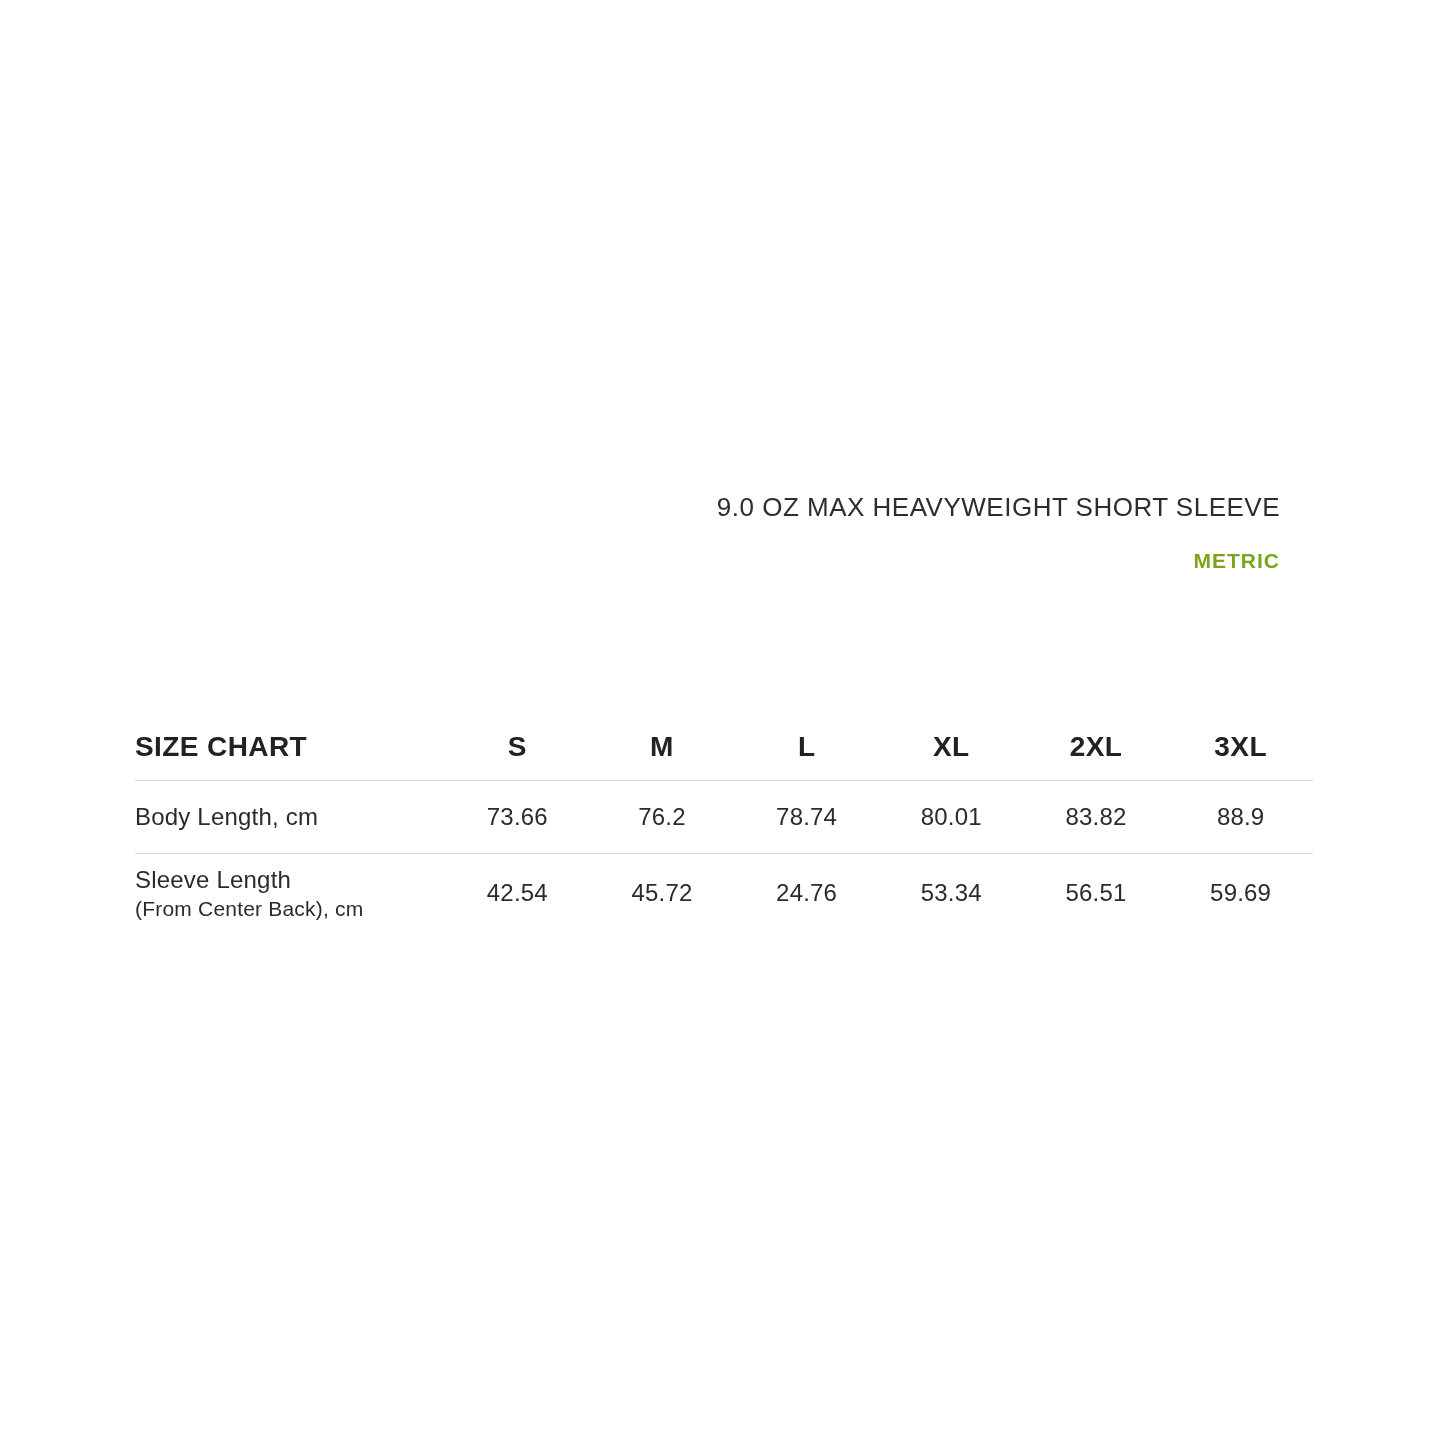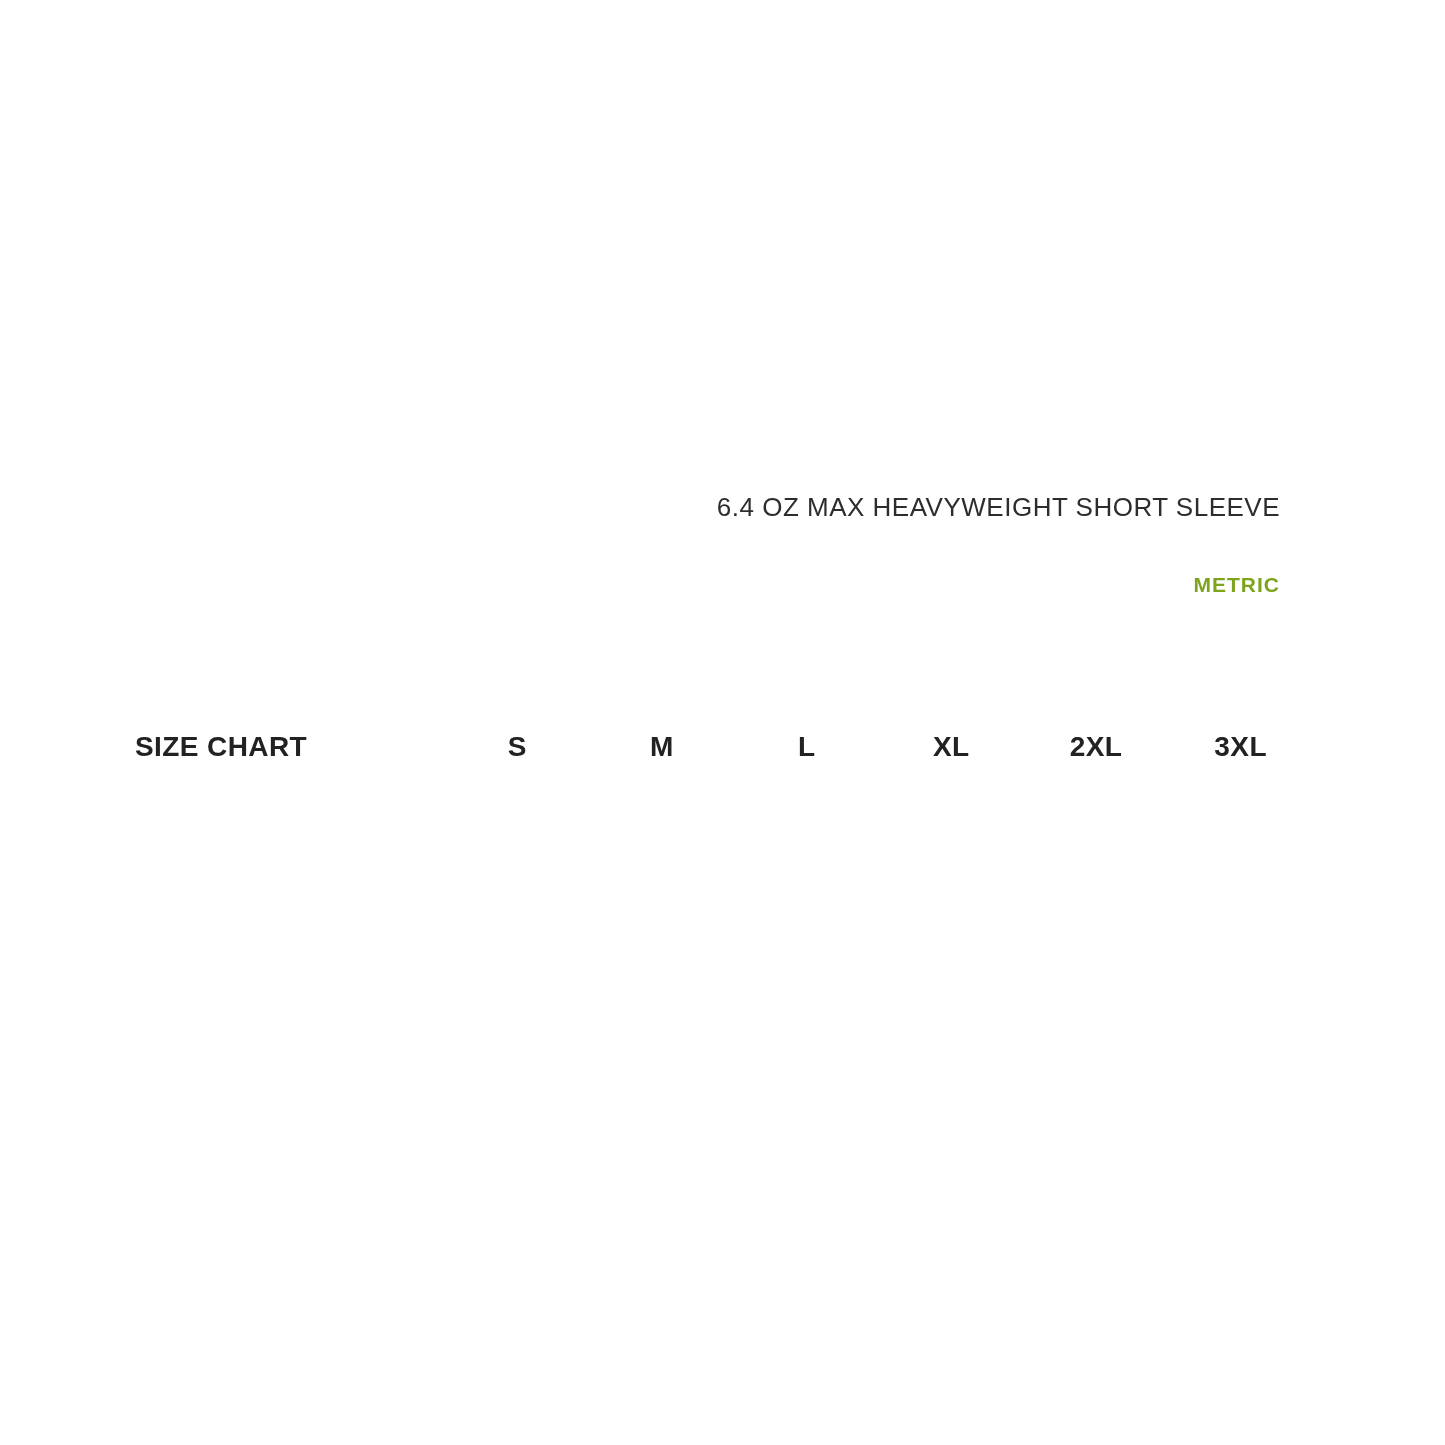--- a/index.html
+++ b/index.html
@@ -28,21 +28,21 @@
   }
   .chart-title {
     font-size: 26px;
     line-height: 26px;
     font-weight: 400;
     letter-spacing: 0.5px;
     color: #2d2d2d;
   }
   .unit-toggle {
     display: inline-block;
-    margin-top: 36px;
+    margin-top: 12px;
     font-size: 21px;
     line-height: 21px;
     font-weight: 700;
     letter-spacing: 1px;
     color: #7ea41e;
     cursor: pointer;
   }
   
   .size-table {
     position: absolute;
@@ -93,34 +93,55 @@
     margin-top: 3px;
     color: #2b2b2b;
   }
 </style>
 </head>
 <body>
 
 <div class="page">
 
   <div class="header-block">
-    <div class="chart-title">6.4 OZ MAX HEAVYWEIGHT SHORT SLEEVE</div>
+    <div class="chart-title">9.0 OZ MAX HEAVYWEIGHT SHORT SLEEVE</div>
     <br>
     <div class="unit-toggle">METRIC</div>
   </div>
 
   <table class="size-table">
     <thead>
       <tr>
         <th class="label-col">SIZE CHART</th>
         <th>S</th>
         <th>M</th>
         <th>L</th>
         <th>XL</th>
         <th>2XL</th>
         <th>3XL</th>
       </tr>
     </thead>
     <tbody>
+      <tr class="row-1">
+        <td class="label-col">Body Length, cm</td>
+        <td>73.66</td>
+        <td>76.2</td>
+        <td>78.74</td>
+        <td>80.01</td>
+        <td>83.82</td>
+        <td>88.9</td>
+      </tr>
+      <tr class="row-3">
+        <td class="label-col">
+          <div>Sleeve Length</div>
+          <div class="label-sub">(From Center Back), cm</div>
+        </td>
+        <td>42.54</td>
+        <td>45.72</td>
+        <td>24.76</td>
+        <td>53.34</td>
+        <td>56.51</td>
+        <td>59.69</td>
+      </tr>
     </tbody>
   </table>
 
 </div>
 
 </body></html>

